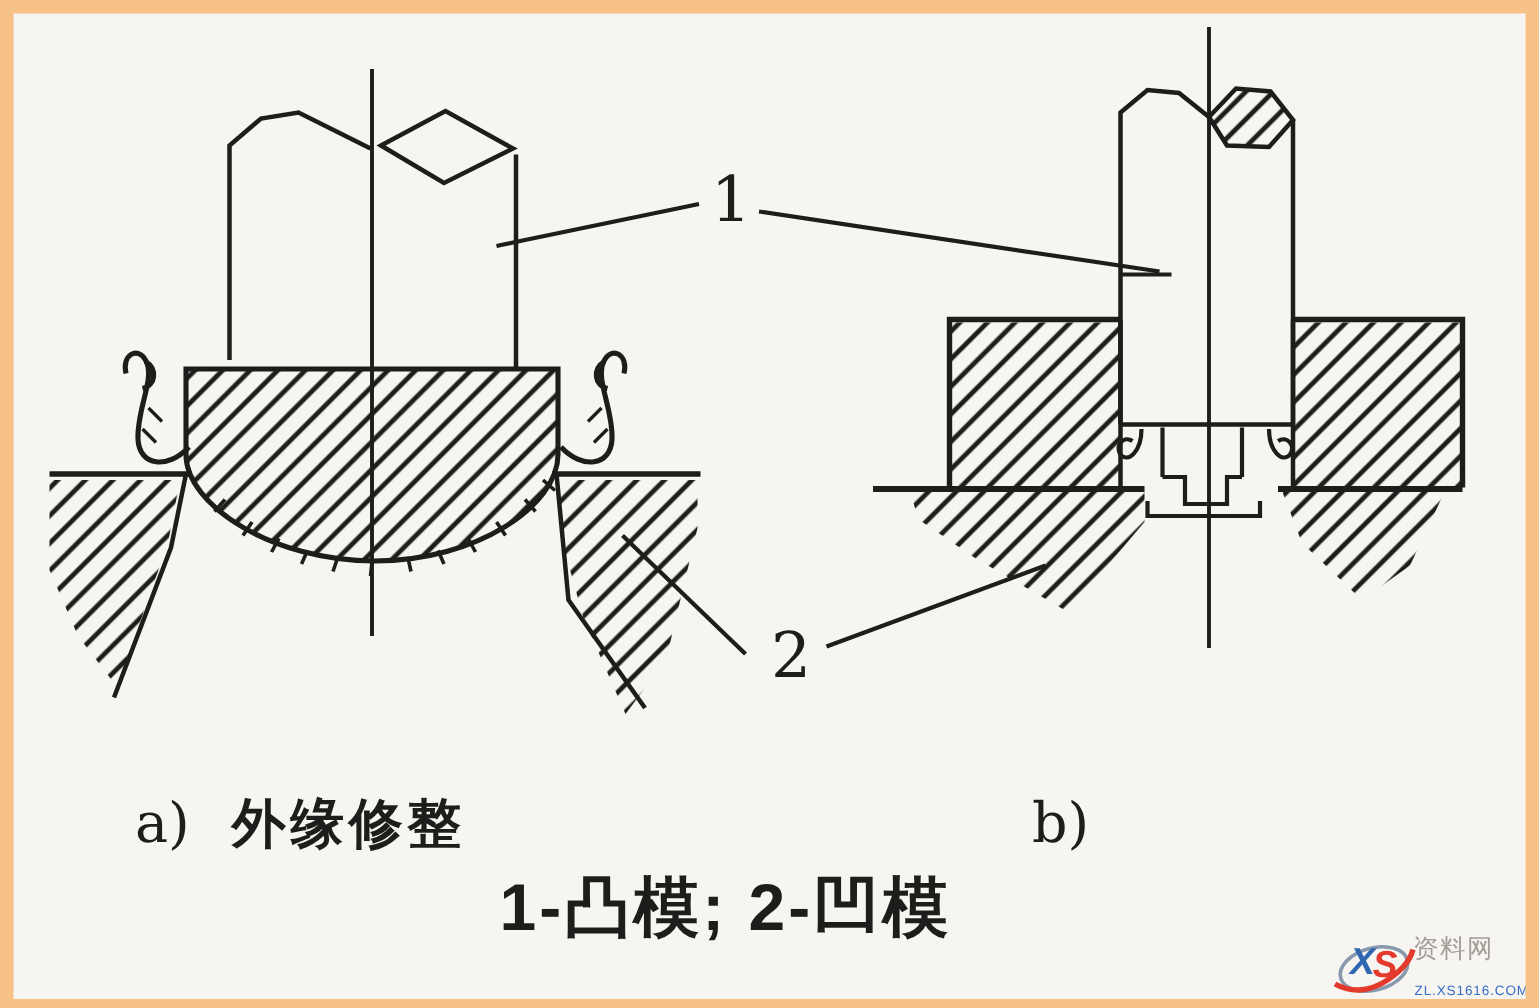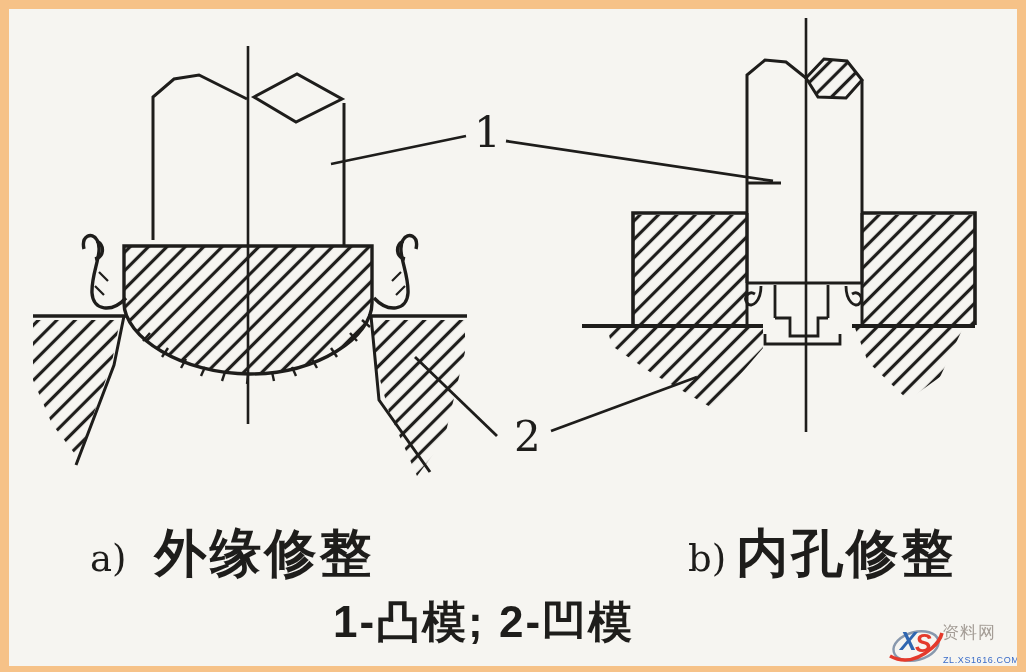--- a/index.html
+++ b/index.html
@@ -11,26 +11,26 @@
   body{width:1026px;height:672px;position:relative;font-family:"Liberation Sans",sans-serif;background:#fff}
   .stage{position:absolute;inset:0;background:var(--paper);overflow:hidden}
   .border-overlay{position:absolute;inset:0;border:9px solid var(--frame);border-bottom-width:6px;pointer-events:none;z-index:30}
   svg.drawing{position:absolute;left:0;top:0;z-index:1}
   svg .ink{stroke:var(--ink)}
   .callout{position:absolute;z-index:5;font-family:"DejaVu Serif",serif;font-size:42px;font-weight:400;color:var(--ink);line-height:1}
   .callout-1{left:474px;top:112px}
   .callout-2{left:514px;top:416px}
   .cap{position:absolute;z-index:5;display:flex;align-items:baseline;color:var(--ink)}
   .cap .prefix{font-family:"DejaVu Serif",serif;font-size:37px;font-weight:500}
-  .cap .zh{font-weight:700;font-size:52px;letter-spacing:3px;line-height:1}
+  .cap .zh{font-weight:700;font-size:36px;letter-spacing:3px;line-height:1}
   .cap-a{left:90px;top:527px}
   .cap-a .prefix{margin-right:28px}
   .cap-b{left:688px;top:527px}
   .cap-b .prefix{margin-right:10px}
-  .legend{position:absolute;z-index:5;left:333px;top:598px;font-size:44px;font-weight:700;letter-spacing:2px;color:var(--ink);line-height:1.1}
+  .legend{position:absolute;z-index:5;left:333px;top:582px;font-size:44px;font-weight:700;letter-spacing:2px;color:var(--ink);line-height:1.1}
   .watermark{position:absolute;z-index:20;left:880px;top:616px;width:140px;height:52px}
   .wm-logo-svg{position:absolute;left:2px;top:4px}
   .wm-x{position:absolute;left:20px;top:13px;font-size:25px;font-style:italic;font-weight:700;color:var(--wm-blue);line-height:1}
   .wm-s{position:absolute;left:35px;top:15px;font-size:25px;font-style:italic;font-weight:700;color:var(--wm-red);line-height:1}
   .wm-name{position:absolute;left:62px;top:8px;font-size:17px;font-weight:400;letter-spacing:1px;color:var(--wm-gray);line-height:1}
   .wm-url{position:absolute;left:63px;top:40px;font-size:9px;font-weight:400;letter-spacing:0.6px;color:var(--wm-url);line-height:1}
 </style>
 </head>
 <body>
 
@@ -135,21 +135,20 @@
   <div class="callout callout-1">1</div>
   <div class="callout callout-2">2</div>
 
   <div class="cap cap-a">
     <span class="prefix">a)</span>
     <span class="zh">外缘修整</span>
   </div>
 
   <div class="cap cap-b">
     <span class="prefix">b)</span>
-    <span class="zh">内孔修整</span>
   </div>
 
   <div class="legend">1-凸模; 2-凹模</div>
 
   <div class="watermark">
     <svg class="wm-logo-svg" width="70" height="48" viewBox="0 0 70 48">
       <ellipse cx="34" cy="26" rx="23" ry="14" fill="none" stroke="#8898ad" stroke-width="2.4" transform="rotate(-15 34 26)"></ellipse>
       <path d="M8,36 Q28,47 50,28 Q58,21 60,13" fill="none" stroke="#e43a2c" stroke-width="3.6"></path>
     </svg>
     <span class="wm-x">X</span>

